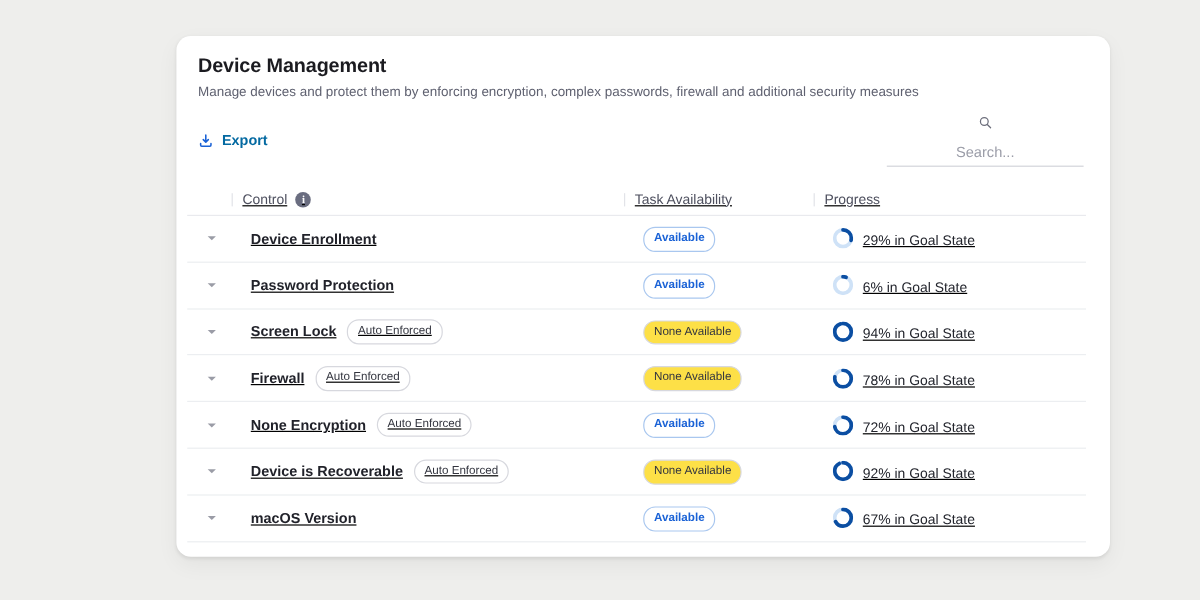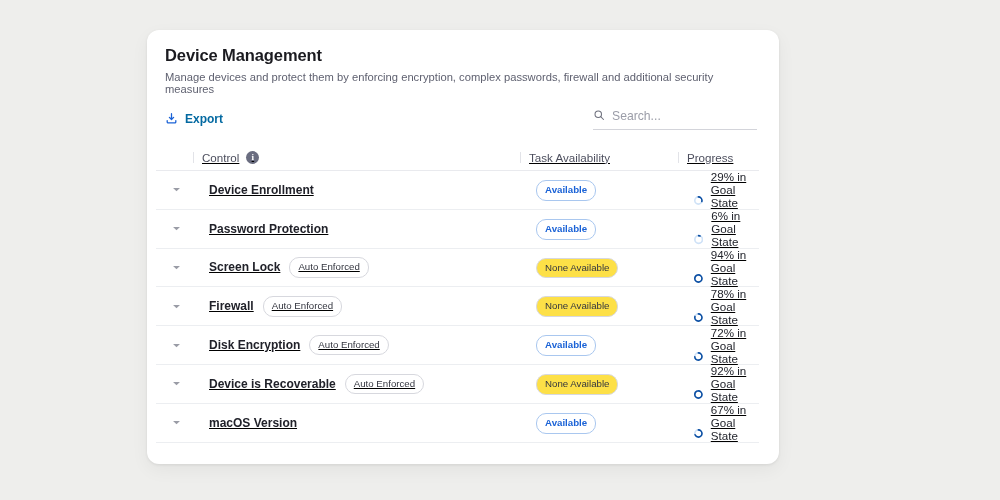--- a/index.html
+++ b/index.html
@@ -12,21 +12,21 @@
     background: #eeeeec;
     font-family: "Liberation Sans", sans-serif;
     -webkit-font-smoothing: antialiased;
     overflow: hidden;
   }
 
   .card {
     position: absolute;
     left: 147px;
     top: 30px;
-    width: 632px;
+    width: 778px;
     height: 434px;
     background: #ffffff;
     border-radius: 12px;
     box-shadow: 0 1px 3px rgba(0,0,0,0.08), 0 6px 18px rgba(0,0,0,0.05);
     overflow: hidden;
   }
 
   .card-inner {
     padding: 16px 20px 0 9px;
   }
@@ -72,20 +72,21 @@
   }
   .export-btn svg { display:block; }
 
   .search-box {
     display: flex;
     align-items: center;
     gap: 7px;
     width: 164px;
     border-bottom: 1px solid #d3d4da;
     padding-bottom: 4px;
+    flex-direction: column;
   }
   .search-box .ph {
     font-size: 12.2px;
     color: #9b9da8;
   }
 
   
   .table { margin-top: 14px; text-decoration: underline; }
 
   .thead {
@@ -318,21 +319,21 @@
               <span class="prog-label">78% in Goal State</span>
             </div>
           </div>
           <div class="row">
             <div class="caret-cell">
               <svg width="9" height="9" viewBox="0 0 10 10">
                 <path d="M1.2 3.3 L5 7 L8.8 3.3 Z" fill="#9a9ca6"></path>
               </svg>
             </div>
             <div class="control-cell">
-              <span class="control-name">Disk Encryption</span>
+              <span class="control-name">None Encryption</span>
               <span class="pill pill-enforced">Auto Enforced</span>
             </div>
             <div class="task-cell"><span class="pill pill-available">Available</span></div>
             <div class="prog-cell">
               <svg width="17" height="17" viewBox="0 0 17 17" class="ring">
                 <circle cx="8.5" cy="8.5" r="6.95" fill="none" stroke="#cfe2f7" stroke-width="3.1"></circle>
                 <circle cx="8.5" cy="8.5" r="6.95" fill="none" stroke="#0b4ea2" stroke-width="3.1" stroke-linecap="round" stroke-dasharray="31.441059277126648 12.227078607771475" transform="rotate(-90 8.5 8.5)"></circle>
               </svg>
               <span class="prog-label">72% in Goal State</span>
             </div>

